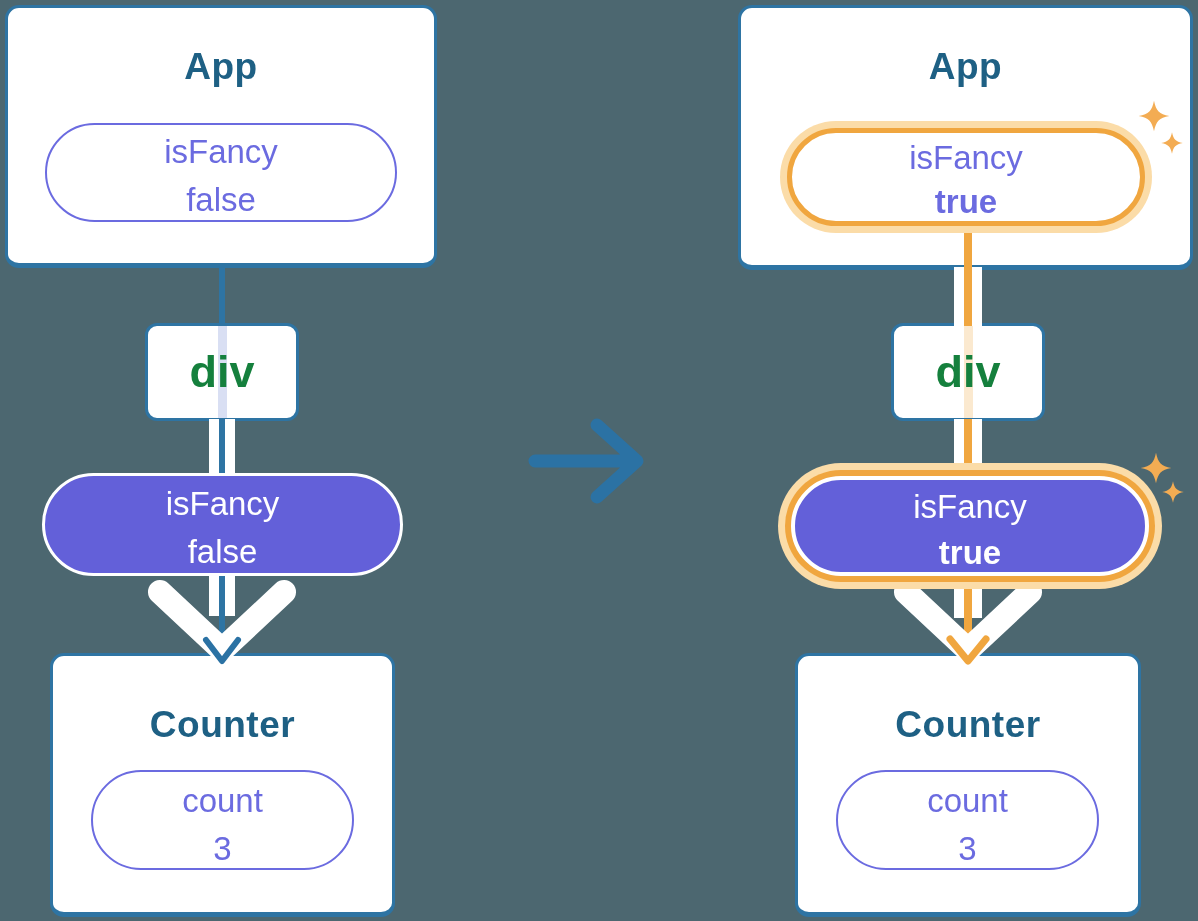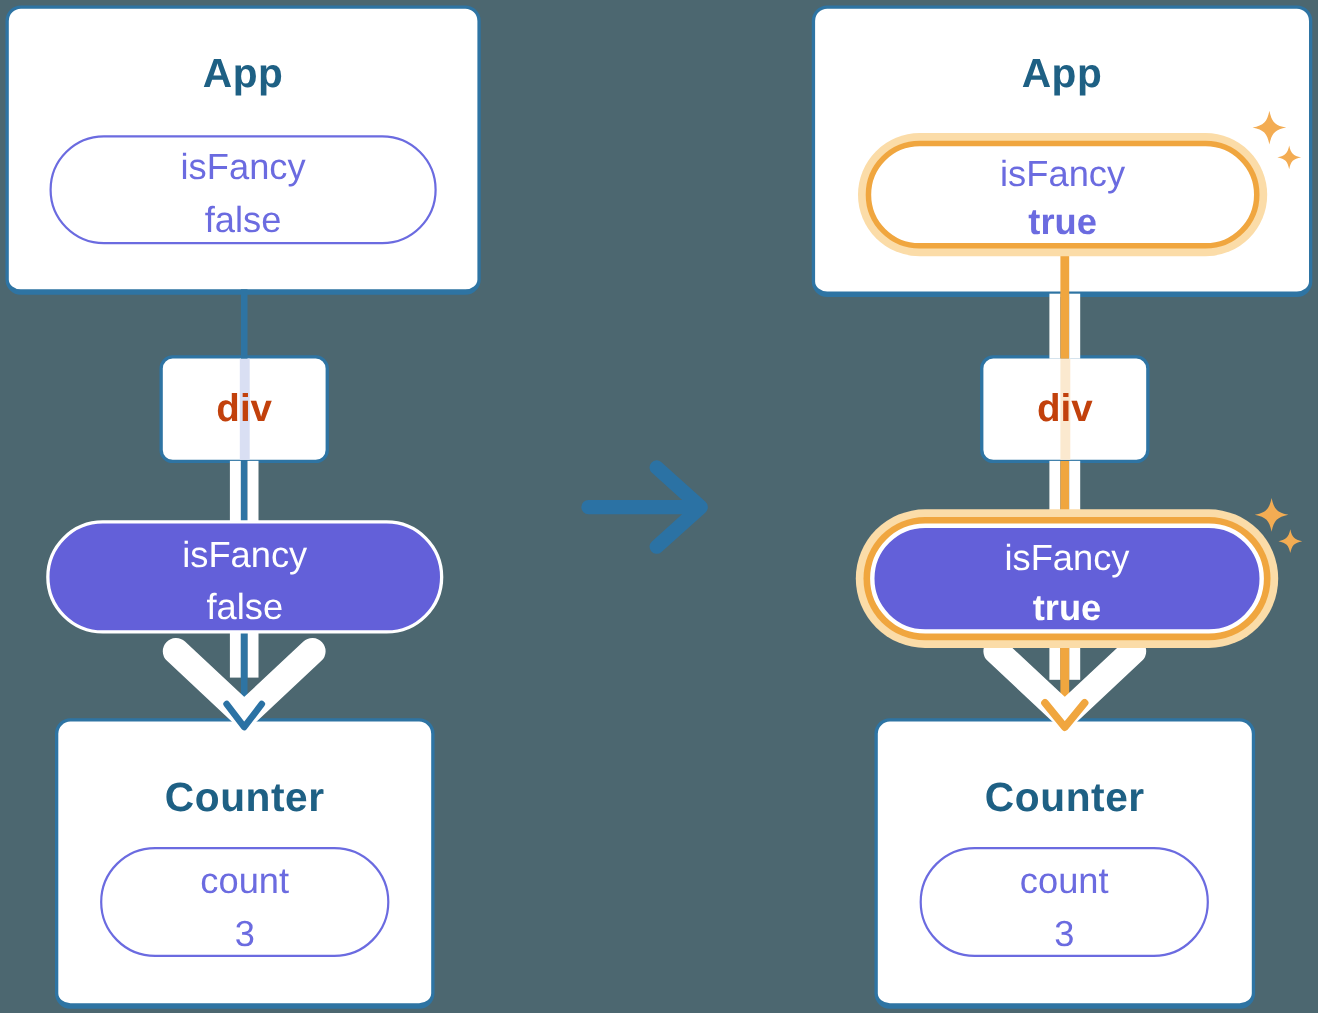--- a/index.html
+++ b/index.html
@@ -18,21 +18,21 @@
     text-align:center; font-size:37px; font-weight:600;
     color:#1E6084; letter-spacing:0.5px;
   }
   
   .node-box {
     position:absolute; background:#ffffff;
     border:3px solid #2E74A3; border-radius:12px;
     box-sizing:border-box; display:flex; align-items:center; justify-content:center;
   }
   .node-box .node-label {
-    position:relative; z-index:2; font-size:35px; font-weight:600; color:#c2410c;
+    position:relative; z-index:2; font-size:45px; font-weight:600; color:#15803d;
   }
   .pass-stripe {
     position:absolute; top:0; bottom:0; left:50%; width:9px;
     margin-left:-4.5px; z-index:1;
   }
   .stripe-lavender { background:#D9DFF3; }
   .stripe-cream    { background:#FBE9CF; }
   
   .pill {
     position:absolute; display:flex; align-items:stretch;

